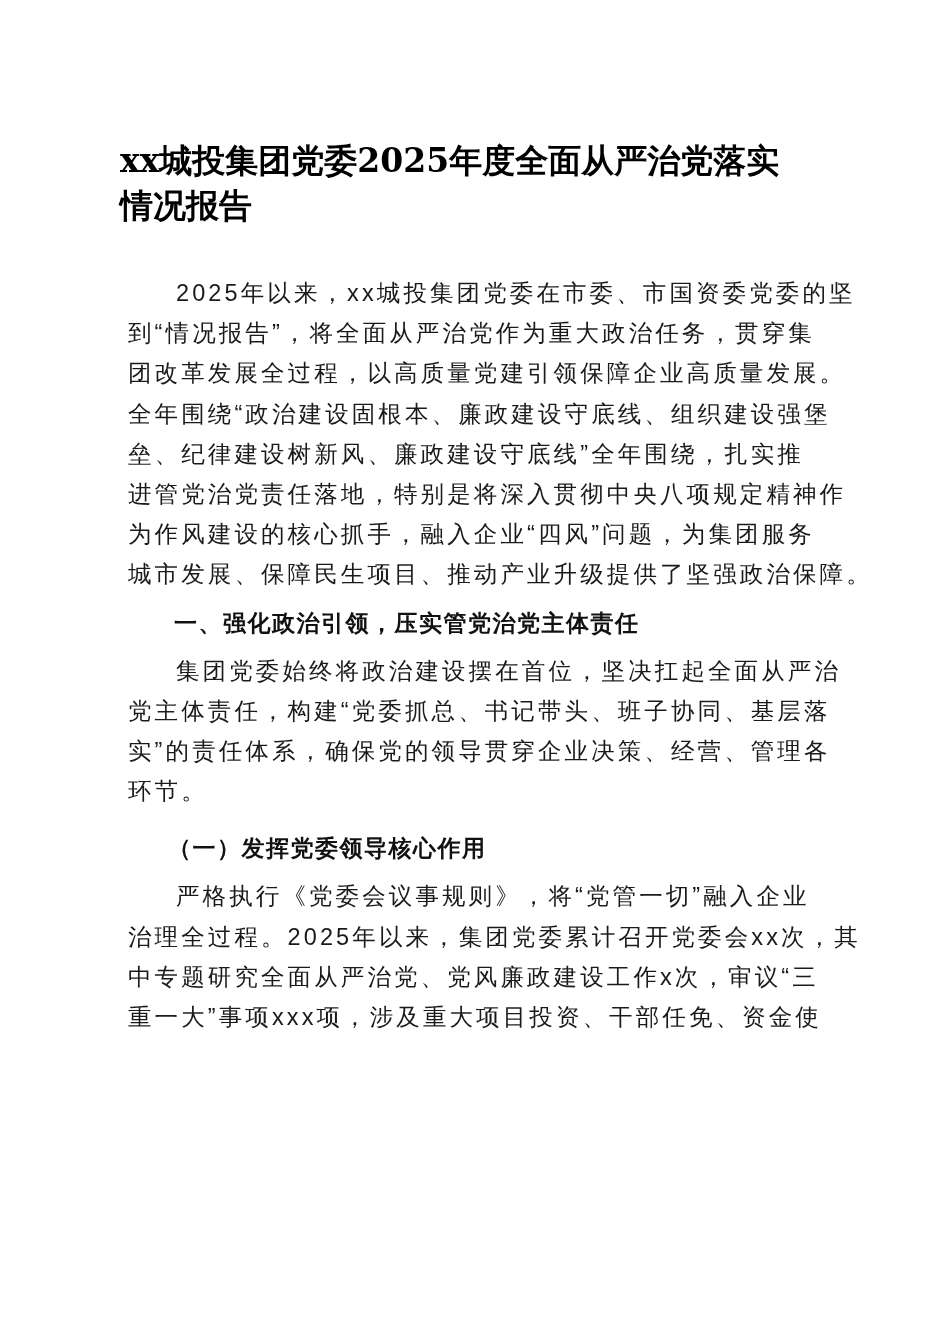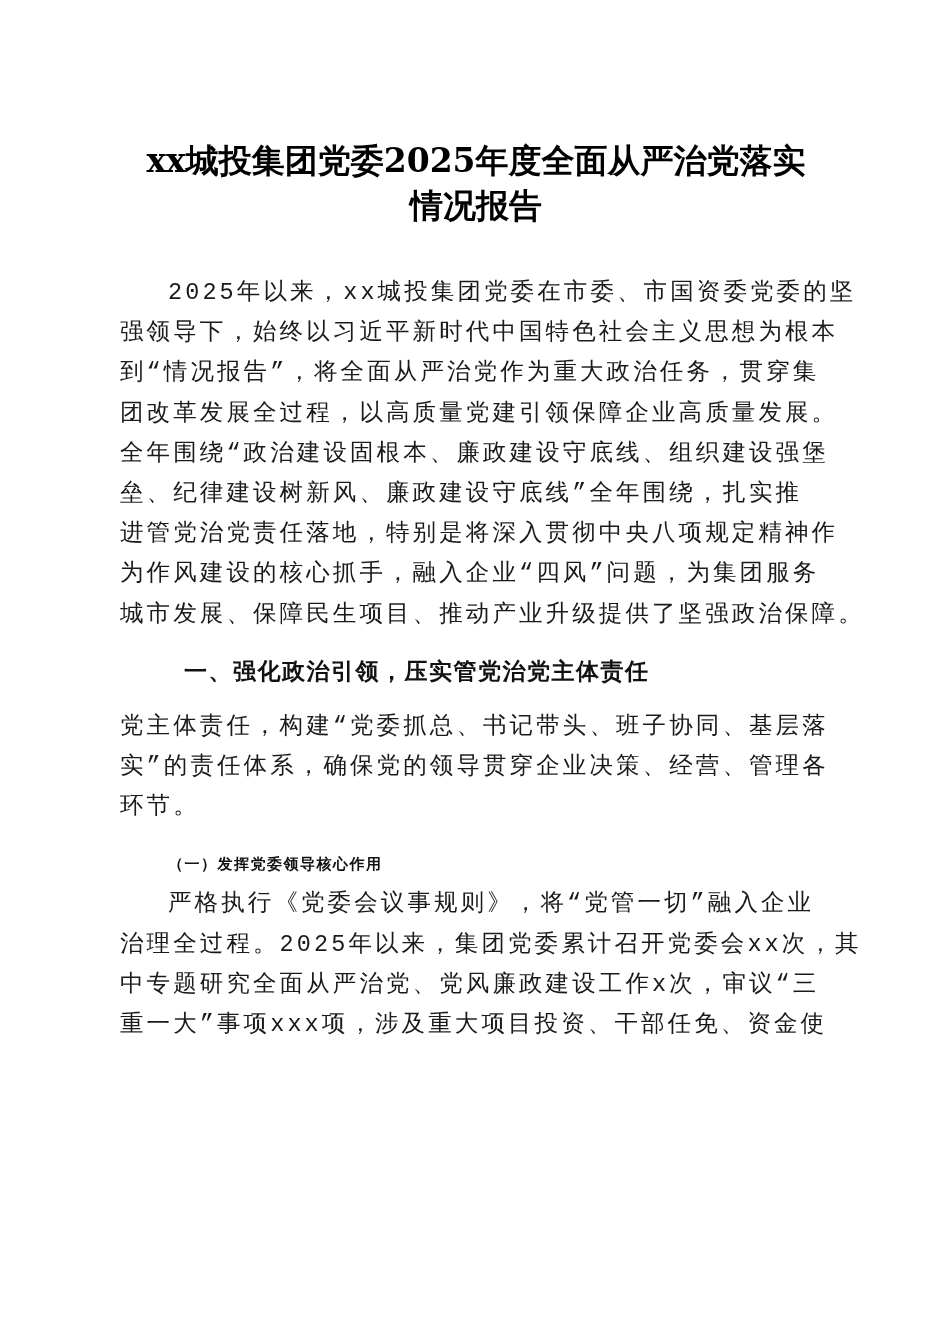--- a/index.html
+++ b/index.html
@@ -18,97 +18,96 @@
     position: absolute;
     left: 120px;
     top: 138px;
     width: 712px;
   }
   .title {
     font-family: "DejaVu Serif", "Liberation Serif", serif;
     font-weight: bold;
     font-size: 33px;
     line-height: 45px;
-    text-align: center;
     margin: 0;
     letter-spacing: 0px;
     color: #000;
   }
   .title-line {
     display: block;
     white-space: nowrap;
   }
   .body-wrap {
     margin-top: 45px;
   }
   .para {
-    font-family: Liberation Mono, monospace;
+    font-family: Liberation Sans, sans-serif;
     font-size: 23.5px;
     line-height: 40.2px;
-    margin: 0;
+    margin: 8px;
     text-align: justify;
     text-align-last: left;
     letter-spacing: 3.1px;
     text-indent: 48px;
     color: #1a1a1a;
     font-weight: 300;
   }
   .para .line {
     display: block;
     white-space: nowrap;
     text-indent: 0;
   }
   .para .line.first {
     padding-left: 48px;
   }
   .heading1 {
     font-family: "DejaVu Sans", "Liberation Sans", sans-serif;
     font-weight: bold;
     font-size: 23px;
     line-height: 40px;
-    margin: 16px;
+    margin: 6px;
     padding-left: 48px;
     letter-spacing: 1.5px;
     color: #111;
   }
   .heading2 {
     font-family: "DejaVu Sans", "Liberation Sans", sans-serif;
-    font-size: 15px;
+    font-size: 23px;
     line-height: 40px;
     margin: 17px 0 0 0;
     padding-left: 48px;
     letter-spacing: 1.5px;
     color: #111;
   }
 </style>
 </head>
 <body>
 
 <div class="page">
   <h1 class="title">
     <span class="title-line">xx城投集团党委2025年度全面从严治党落实</span>
     <span class="title-line">情况报告</span>
   </h1>
 
   <div class="body-wrap">
     <p class="para" style="text-indent:0">
       <span class="line first">2025年以来，xx城投集团党委在市委、市国资委党委的坚</span>
-      <span class="line">强领导下，始终以习近平新时代中国特色社会主义思想为根本</span>
       <span class="line">到“情况报告”，将全面从严治党作为重大政治任务，贯穿集</span>
       <span class="line">团改革发展全过程，以高质量党建引领保障企业高质量发展。</span>
       <span class="line">全年围绕“政治建设固根本、廉政建设守底线、组织建设强堡</span>
       <span class="line">垒、纪律建设树新风、廉政建设守底线”全年围绕，扎实推</span>
       <span class="line">进管党治党责任落地，特别是将深入贯彻中央八项规定精神作</span>
       <span class="line">为作风建设的核心抓手，融入企业“四风”问题，为集团服务</span>
       <span class="line">城市发展、保障民生项目、推动产业升级提供了坚强政治保障。</span>
     </p>
 
     <h2 class="heading1">一、强化政治引领，压实管党治党主体责任</h2>
 
     <p class="para" style="text-indent:0">
+      <span class="line first">集团党委始终将政治建设摆在首位，坚决扛起全面从严治</span>
       <span class="line">党主体责任，构建“党委抓总、书记带头、班子协同、基层落</span>
       <span class="line">实”的责任体系，确保党的领导贯穿企业决策、经营、管理各</span>
       <span class="line">环节。</span>
     </p>
 
     <h3 class="heading2">（一）发挥党委领导核心作用</h3>
 
     <p class="para" style="text-indent:0">
       <span class="line first">严格执行《党委会议事规则》，将“党管一切”融入企业</span>
       <span class="line">治理全过程。2025年以来，集团党委累计召开党委会xx次，其</span>

